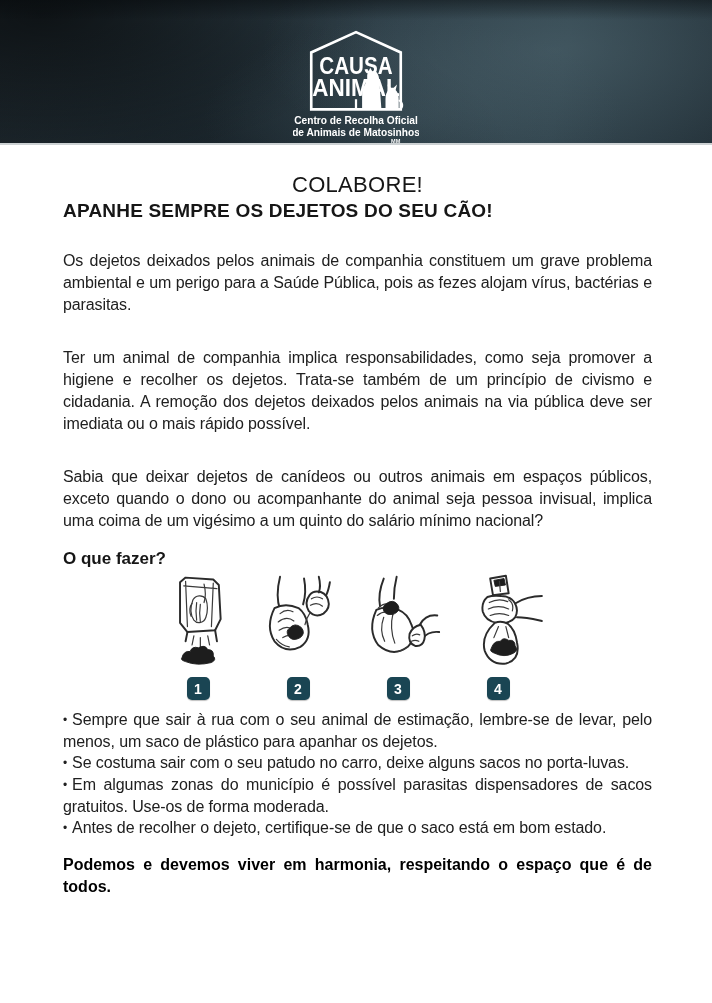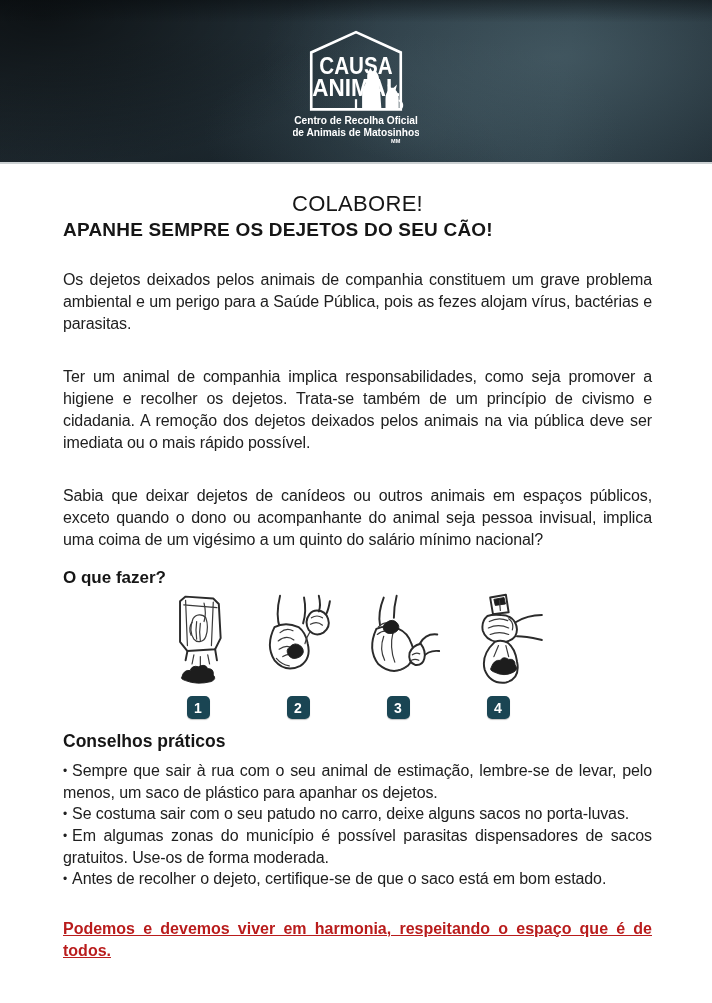--- a/index.html
+++ b/index.html
@@ -4,21 +4,21 @@
 <style>
   * { margin:0; padding:0; box-sizing:border-box; }
   html,body { background:#e8e8e8; }
   body { font-family:"Liberation Sans","DejaVu Sans",sans-serif; }
   .page {
     width:712px; height:1003px; margin:0 auto; background:#fff;
     overflow:hidden; position:relative; color:#1c1c1c;
   }
   
   .header {
-    height:164px; width:100%;
+    height:145px; width:100%;
     background:
       linear-gradient(180deg, rgba(4,7,9,0.45) 0%, rgba(4,7,9,0) 14%),
       radial-gradient(420px 180px at 78% 35%, rgba(96,122,132,0.38), rgba(96,122,132,0) 70%),
       radial-gradient(300px 140px at 58% 82%, rgba(74,98,108,0.30), rgba(74,98,108,0) 70%),
       radial-gradient(520px 230px at 6% 10%, rgba(0,0,0,0.55), rgba(0,0,0,0) 65%),
       radial-gradient(420px 210px at 30% 115%, rgba(8,14,18,0.45), rgba(8,14,18,0) 72%),
       linear-gradient(100deg, #1e282e 0%, #2a3a43 55%, #2e4049 78%, #24323a 100%);
     border-bottom:2px solid #ccd1d3;
     display:flex; justify-content:center; align-items:flex-start;
   }
@@ -53,22 +53,22 @@
   }
   
   .tips-heading { margin-top:12px; font-size:17.5px; }
   .tips { margin-top:9px; }
   .tip {
     font-size:16px; line-height:21px; text-align:justify;
     letter-spacing:-0.1px; color:#202020;
   }
   .tip .bullet { font-size:12px; vertical-align:1px; margin-right:5px; }
   .closing {
-    margin-top:28px; font-size:16px; font-weight:bold; line-height:22px;
-    text-align:justify; color:#b91c1c;text-decoration:underline;
+    margin-top:15px; font-size:16px; font-weight:bold; line-height:22px;
+    text-align:justify; color:#000000;
   }
   
   .ink { fill:none; stroke:#2b2b2b; stroke-width:2.1; stroke-linecap:round; stroke-linejoin:round; }
   .ink-thin { fill:none; stroke:#3a3a3a; stroke-width:1.3; stroke-linecap:round; stroke-linejoin:round; }
   .paper { fill:#ffffff; stroke:#2b2b2b; stroke-width:2.1; stroke-linecap:round; stroke-linejoin:round; }
   .blob { fill:#1d1d1d; stroke:#1d1d1d; stroke-width:1; }
 </style>
 </head>
 <body>
 
@@ -161,21 +161,20 @@
           <path class="ink-thin" d="M40,32 q10,-5 20,-1 M39,39 q11,-5 22,0 M41,46 q10,-4 20,0 M61,29 q6,4 4,12"></path>
           <path class="ink" d="M68,33 C78,27 86,25 97,25 M70,48 C80,48 88,50 97,52"></path>
           <path class="paper" d="M46,54 Q31,68 35,84 Q41,100 58,98 Q74,94 70,75 Q68,61 60,55 Q53,51 46,54 Z"></path>
           <path class="ink-thin" d="M50,58 L45,70 M58,58 L61,70"></path>
           <path class="blob" d="M42,82 q3,-9 10,-8 q3,-5 9,-1 q7,-1 7,6 q4,5 -2,8 q-10,5 -20,0 q-6,-2 -4,-5 z"></path>
         </svg>
         <div class="step-badge">4</div>
       </div>
     </div>
 
-    <div class="subhead tips-heading">Conselhos práticos</div>
 
     <div class="tips">
       <p class="tip"><span class="bullet">•</span><span>Sempre que sair à rua com o seu animal de estimação, lembre-se de levar, pelo menos, um saco de plástico para apanhar os dejetos.</span></p>
       <p class="tip"><span class="bullet">•</span><span>Se costuma sair com o seu patudo no carro, deixe alguns sacos no porta-luvas.</span></p>
       <p class="tip"><span class="bullet">•</span><span>Em algumas zonas do município é possível parasitas dispensadores de sacos gratuitos. Use-os de forma moderada.</span></p>
       <p class="tip"><span class="bullet">•</span><span>Antes de recolher o dejeto, certifique-se de que o saco está em bom estado.</span></p>
     </div>
 
     <p class="closing">Podemos e devemos viver em harmonia, respeitando o espaço que é de todos.</p>
   </div>

